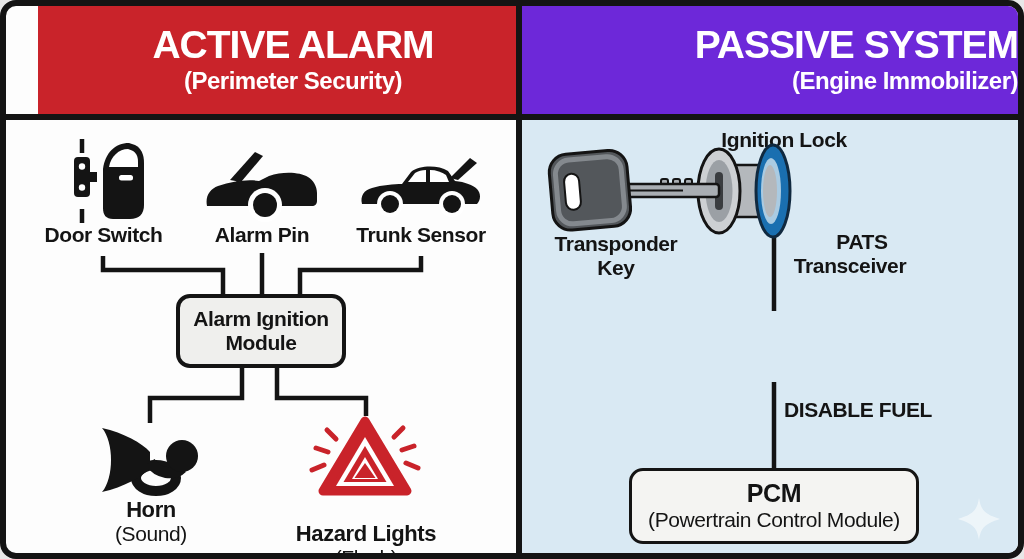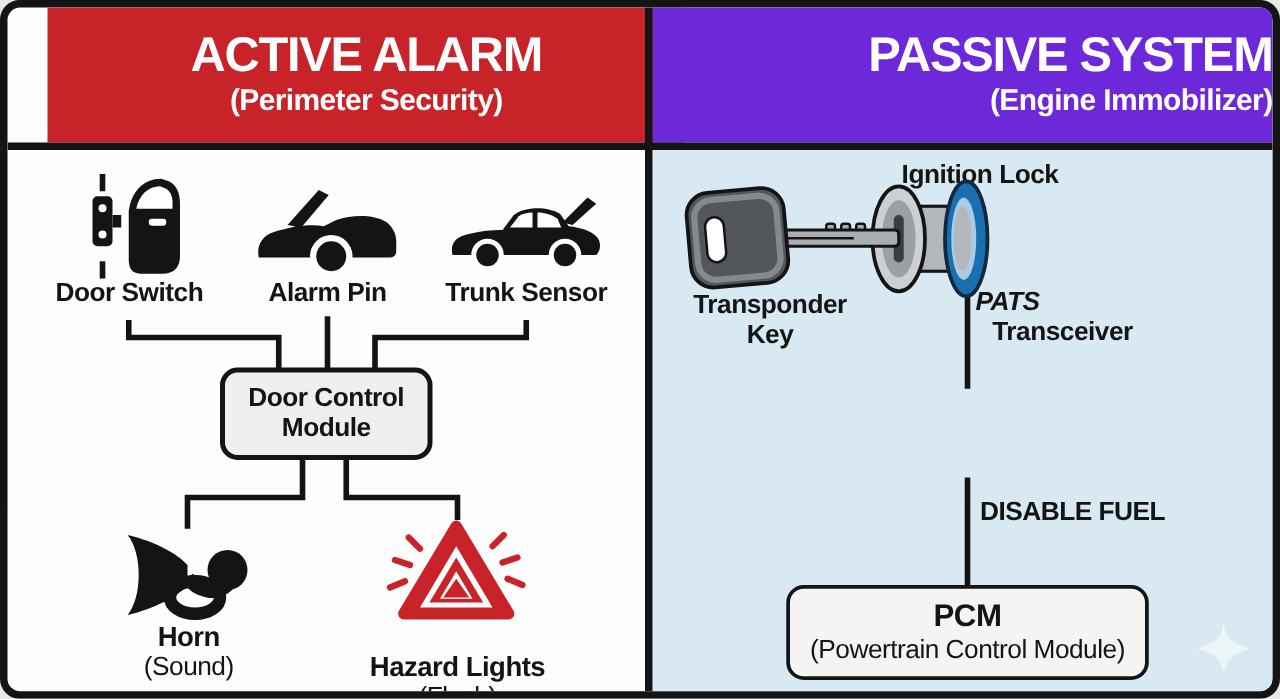--- a/index.html
+++ b/index.html
@@ -104,21 +104,21 @@
       <circle cx="94" cy="50" r="13" fill="#fff"></circle>
         <circle cx="94" cy="50" r="9"></circle>
     </g>
   </svg>
 
   <div class="lbl" style="left:25px;top:217px;width:145px;">Door Switch</div>
   <div class="lbl" style="left:186px;top:217px;width:140px;">Alarm Pin</div>
   <div class="lbl" style="left:340px;top:217px;width:150px;">Trunk Sensor</div>
 
   <div class="node-box" id="alarm-box" style="left:170px;top:288px;width:170px;height:74px;">
-    <div class="l1">Door Control</div>
+    <div class="l1">Alarm Ignition</div>
     <div class="l1">Module</div>
   </div>
 
   <svg class="icon-wrap" style="left:92px;top:420px;" width="105" height="72" viewBox="0 0 105 72">
     <ellipse cx="58" cy="52" rx="20" ry="13" fill="none" stroke="#141414" stroke-width="10"></ellipse>
     <path d="M4 2 C16 16 16 52 4 66 C26 61 44 51 52 42 L52 26 C44 17 26 7 4 2 Z" fill="#141414"></path>
     <path d="M52 36 C60 48 76 50 84 42" fill="none" stroke="#141414" stroke-width="11"></path>
     <circle cx="84" cy="30" r="16" fill="#141414"></circle>
   </svg>
   <div class="lbl" style="left:95px;top:492px;width:100px;font-size:22px;">Horn</div>
@@ -162,21 +162,21 @@
     <g transform="rotate(-5 50 49)">
       <rect x="8" y="10" width="78" height="76" rx="18" fill="#53575b" stroke="#141414" stroke-width="3"></rect>
       <rect x="14" y="16" width="66" height="64" rx="14" fill="none" stroke="#84898e" stroke-width="5"></rect>
       <rect x="22" y="30" width="15" height="36" rx="7.5" fill="#fff" stroke="#141414" stroke-width="2"></rect>
     </g>
   </svg>
 
   <div class="lbl" style="left:545px;top:226px;width:130px;">Transponder</div>
   <div class="lbl" style="left:545px;top:250px;width:130px;">Key</div>
 
-  <div class="lbl" style="left:736px;top:224px;width:128px;font-style:italic;">PATS</div>
+  <div class="lbl" style="left:792px;top:224px;width:128px;">PATS</div>
   <div class="lbl" style="left:780px;top:248px;width:128px;">Transceiver</div>
 
 
   <div id="disable-note">
     <div>DISABLE FUEL</div>
   </div>
 
   <div class="node-box" id="pcm-box" style="left:623px;top:462px;width:290px;height:76px;background:#f4f4f2;">
     <div class="l1">PCM</div>
     <div class="l2">(Powertrain Control Module)</div>

